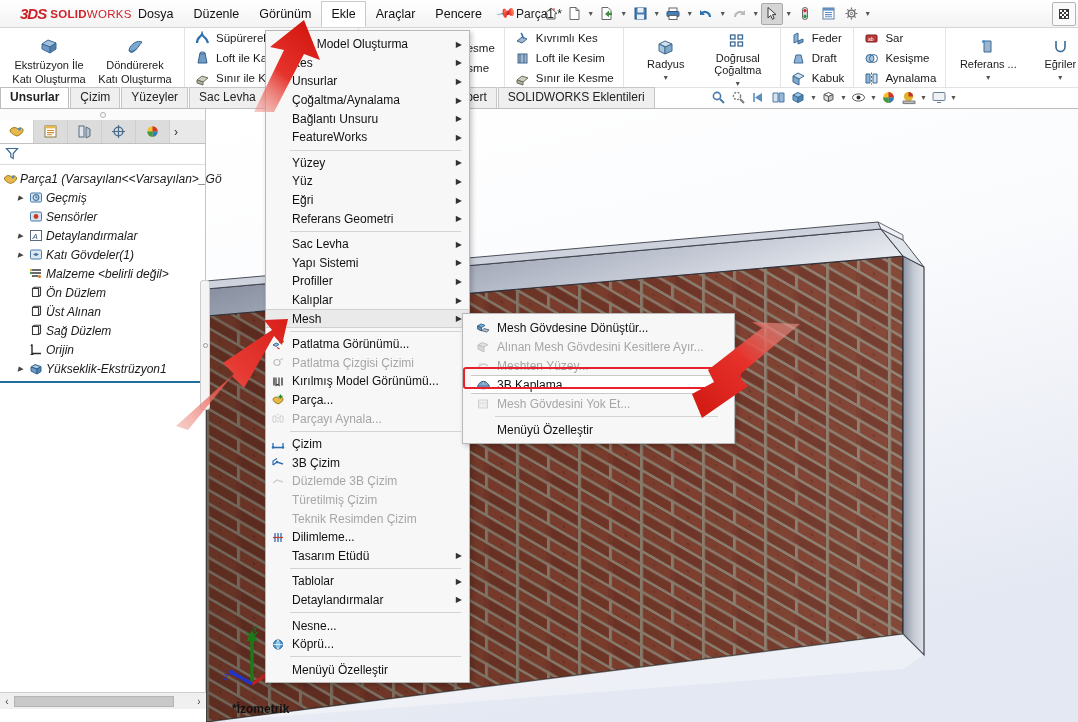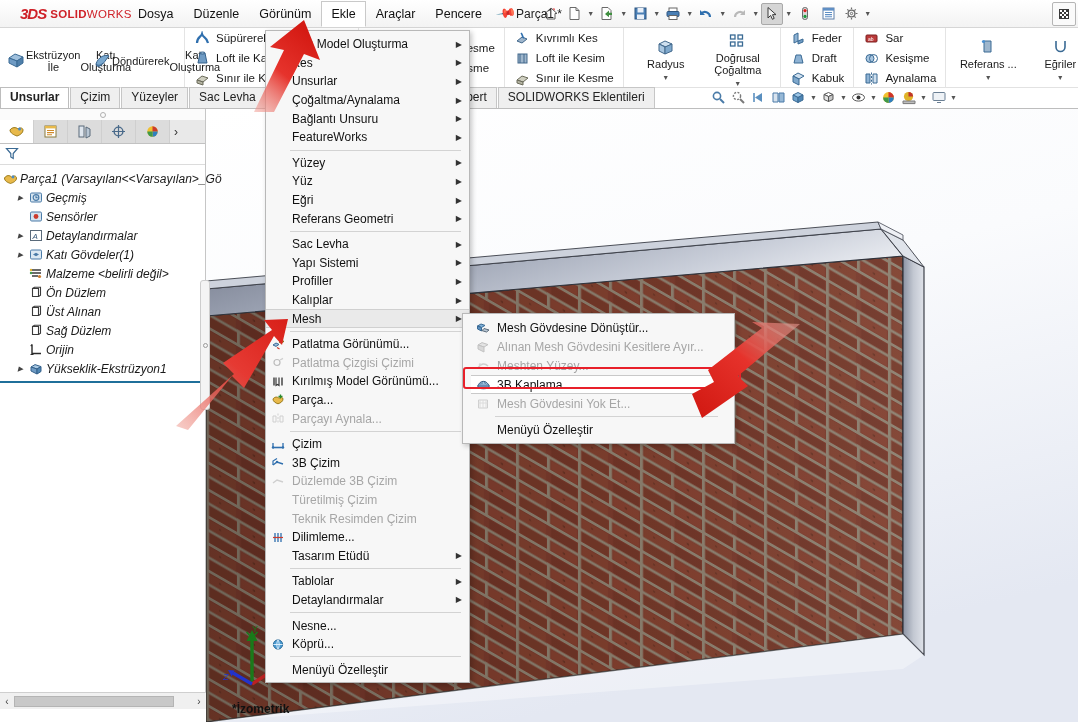--- a/index.html
+++ b/index.html
@@ -50,21 +50,21 @@
 
   
   .ribbon {
     position:absolute; left:0; top:28px; width:1078px; height:60px;
     background:#ffffff; border-bottom:1px solid #e2e2e2;
     display:flex; align-items:stretch;
   }
   .rgroup { display:flex; align-items:center; padding:0 6px; border-right:1px solid #e4e4e4; height:60px;}
   .rgroup.nb { border-right:none; }
   .big-btn {
-    width:86px; display:flex; flex-direction:row; align-items:center; justify-content:flex-start;
+    width:86px; display:flex; flex-direction:column; align-items:center; justify-content:flex-start;
     padding-top:4px; text-align:center; line-height:12px; font-size:11px; color:#1a1a1a;
   }
   .big-btn .bi { height:22px; display:flex; align-items:center; justify-content:center; }
   .big-btn .lbl { margin-top:2px; }
   .med-btn {
     width:72px; display:flex; flex-direction:column; align-items:center;
     padding-top:4px; text-align:center; line-height:12px; font-size:11px;
   }
   .med-btn .bi { height:22px; display:flex; align-items:center; justify-content:center; }
   .med-btn .ddc { font-size:7px; color:#555; margin-top:2px;}

